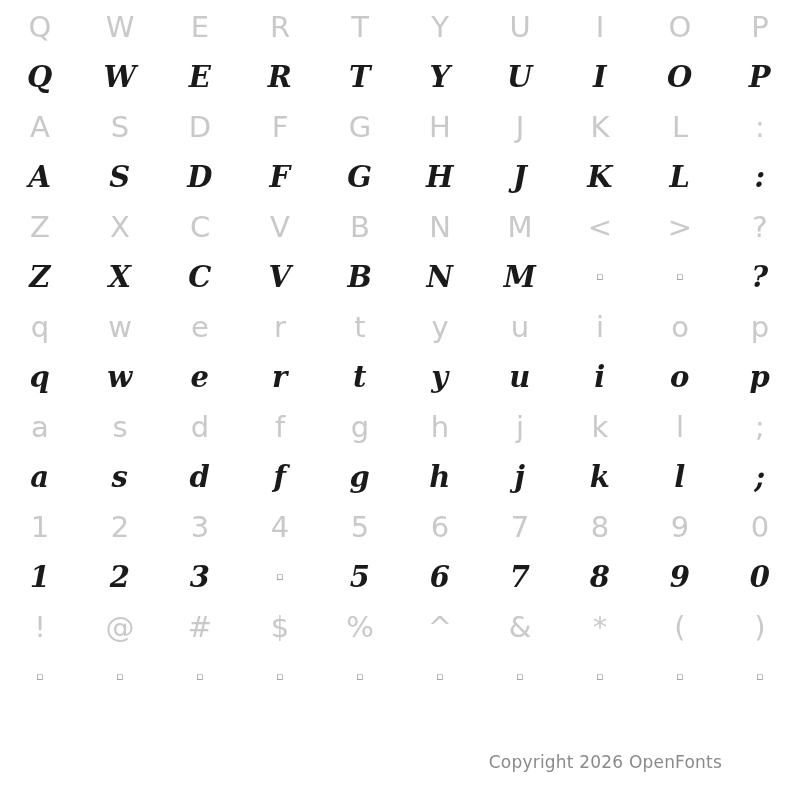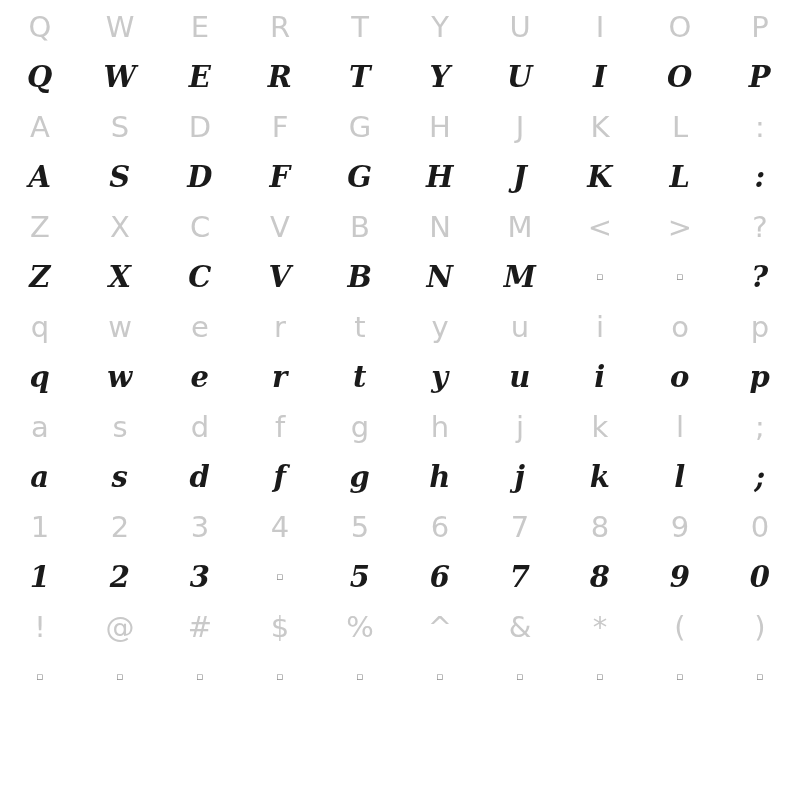--- a/index.html
+++ b/index.html
@@ -255,14 +255,15 @@
       <div class="cell notdef">▫</div>
       <div class="cell notdef">▫</div>
       <div class="cell notdef">▫</div>
       <div class="cell notdef">▫</div>
       <div class="cell notdef">▫</div>
       <div class="cell notdef">▫</div>
     </div>
 
   </div>
 
+  <div class="copyright">Copyright 2026 OpenFonts</div>
 
 </div>
 
 </body></html>

